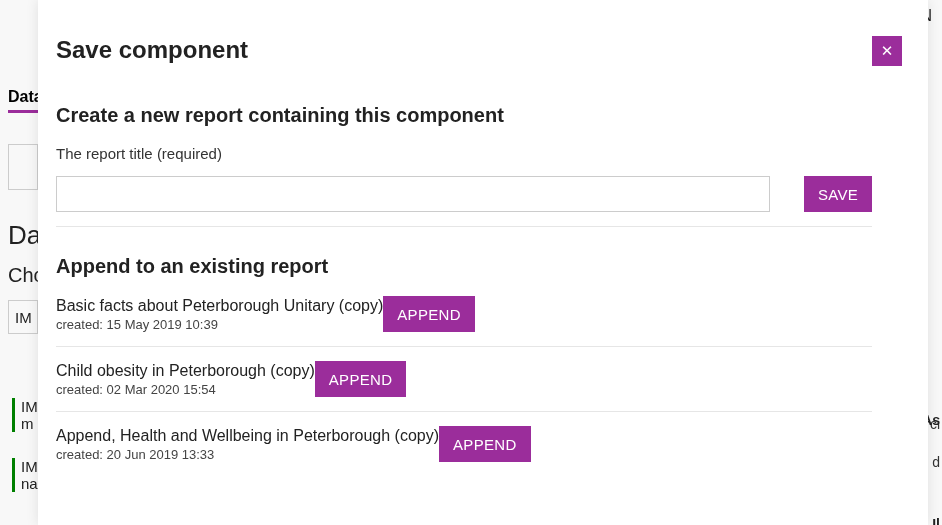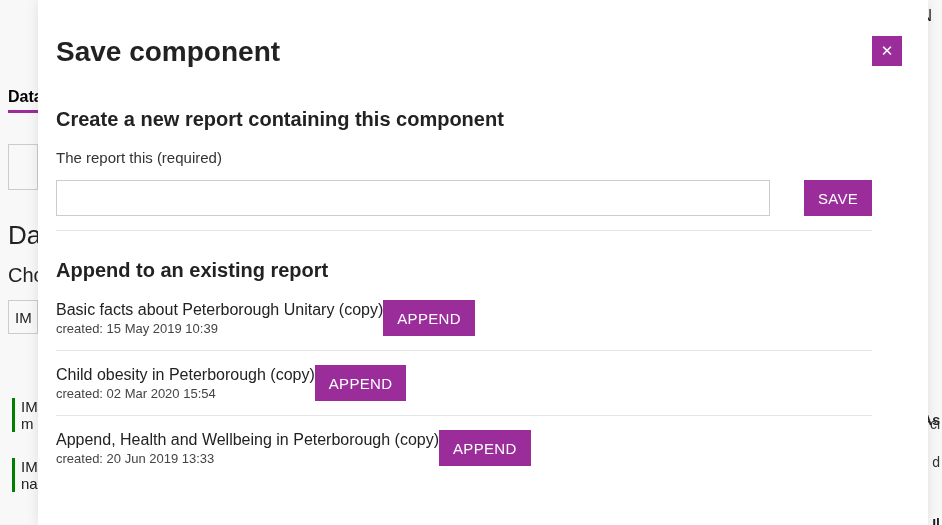--- a/index.html
+++ b/index.html
@@ -87,21 +87,21 @@
     top: 0;
     left: 38px;
     right: 14px;
     height: 525px;
     background: #fff;
     padding: 36px 56px 0 18px;
     box-shadow: 0 0 12px rgba(0,0,0,0.1);
     overflow-y: auto;
   }
   .modal-title {
-    font-size: 28px;
+    font-size: 24px;
     font-weight: 600;
     margin-bottom: 40px;
   }
   .close-btn {
     position: absolute;
     top: 36px; right: 26px;
     width: 30px; height: 30px;
     background: #9b2d9b;
     color: #fff;
     display: flex; align-items:center; justify-content:center;
@@ -203,21 +203,21 @@
 <div class="bg-right3">d</div>
 <div class="bg-right4">Il</div>
 
 <div class="modal">
   <div class="modal-title">Save component</div>
   <div class="close-btn">
     <span>✕</span>
   </div>
 
   <div class="section-h">Create a new report containing this component</div>
-  <div class="field-label">The report this (required)</div>
+  <div class="field-label">The report title (required)</div>
   <div class="save-row">
     <input class="title-input" type="text" style="">
     <button class="btn">SAVE</button>
   </div>
 
   <hr class="divider">
 
   <div class="section-h">Append to an existing report</div>
 
   <div class="report-row">

